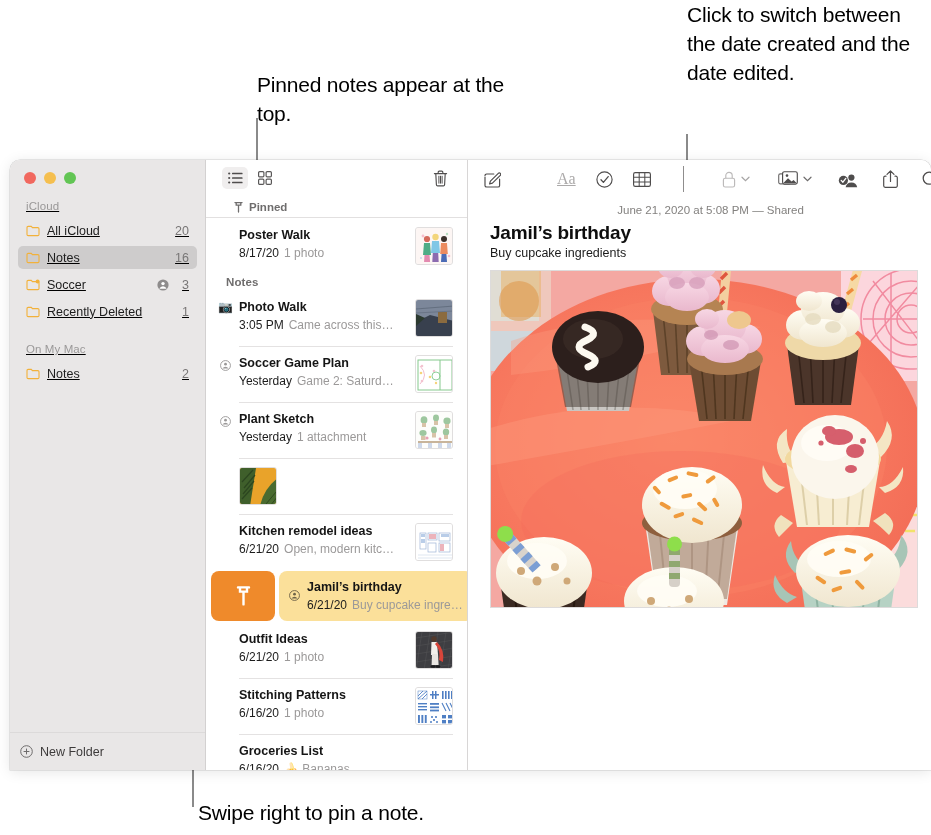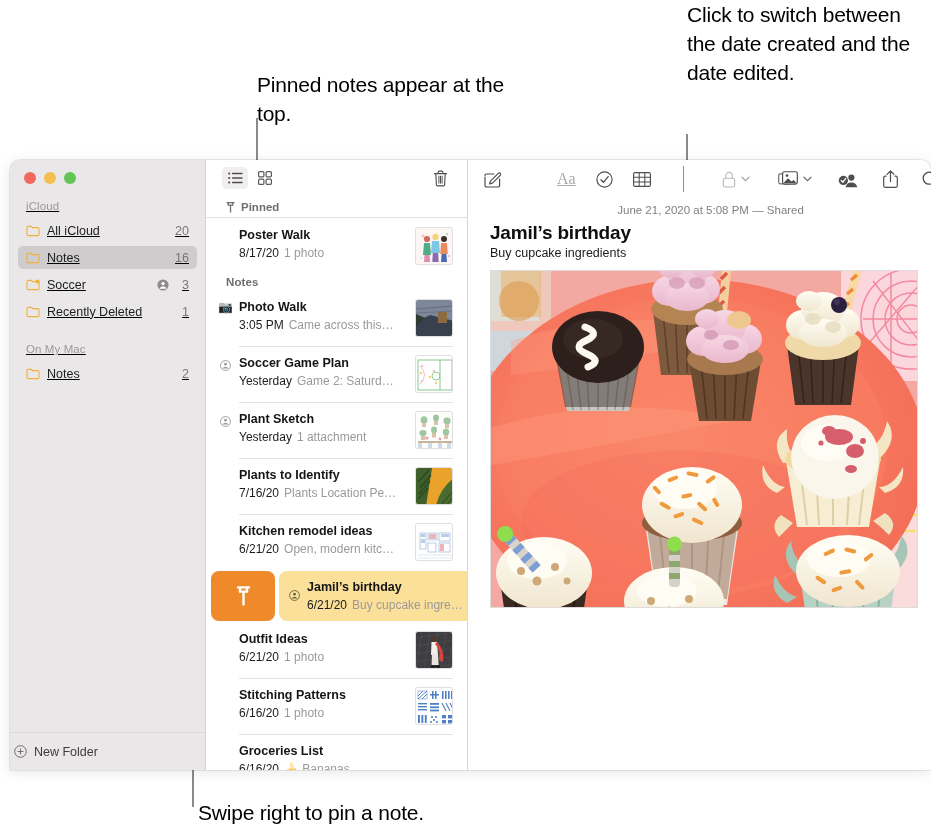--- a/index.html
+++ b/index.html
@@ -81,21 +81,21 @@
   .sb-folder { margin-right: 7px; flex: 0 0 auto; display:flex; align-items:center;}
   .sb-label { flex: 1 1 auto; white-space: nowrap; overflow:hidden; text-overflow:ellipsis;}
   .sb-count { color: #787676; font-size: 12.5px; margin-left: 6px; }
   .sb-shared { margin-right: 7px; display: flex; align-items: center; }
 
   #new-folder {
     position: absolute;
     left: 0; bottom: 0; width: 100%;
     height: 38px;
     display: flex; align-items: center;
-    padding-left: 4px;
+    padding-left: 10px;
     font-size: 12.5px;
     color: #3d3b3b;
     border-top: 0.5px solid #dcdada;
   }
   #new-folder .plus { margin-right: 7px; display:flex; align-items:center;}
 
   
   #list-col {
     width: 262px; flex: 0 0 262px;
     background: #ffffff;
@@ -114,21 +114,21 @@
     display: flex; align-items: center; justify-content: center;
     border-radius: 5px;
     cursor: default;
   }
   .tb-btn.active { background: #f0eeee; }
   #trash-btn { margin-left: auto; }
 
   #pinned-header {
     height: 22px;
     display: flex; align-items: center;
-    padding-left: 20px;
+    padding-left: 28px;
     font-size: 11.5px;
     color: #6f6d6d;
     font-weight: 600;
     border-bottom: 0.5px solid #e2e0e0;
   }
   #pinned-header .pin-ico { margin-right: 6px; display:flex; }
 
   #notes-scroll {
     flex: 1 1 auto;
     overflow: hidden;
@@ -495,26 +495,20 @@
               <rect x="2" y="31" width="4" height="5" fill="#cfd9ea"></rect>
                 <rect x="12" y="31" width="4" height="5" fill="#cfd9ea"></rect>
               <rect x="22" y="31" width="4" height="5" fill="#cfd9ea"></rect>
                 <rect x="31" y="31" width="4" height="5" fill="#cfd9ea"></rect>
             </svg>
           </div>
         </div>
 
         <div class="note-row">
           <div class="note-sep"></div>
-          <div class="note-text">
-            <div class="note-title">Plants to Identify</div>
-            <div class="note-meta">
-              <span class="date">7/16/20</span><span>Plants Location Pe…</span>
-            </div>
-          </div>
           <div class="note-thumb">
             <svg width="38" height="38" viewBox="0 0 38 38">
               <rect width="38" height="38" fill="#e9a32a"></rect>
               <path d="M0 0 h16 L10 38 H0 Z" fill="#3f5f2b"></path>
               <g stroke="#2c4620" stroke-width="1.2" fill="none">
                 <path d="M13 2 L2 14"></path>
                   <path d="M15 7 L4 20"></path>
                   <path d="M14 13 L3 26"></path>
                   <path d="M12 20 L2 31"></path>
               </g>

